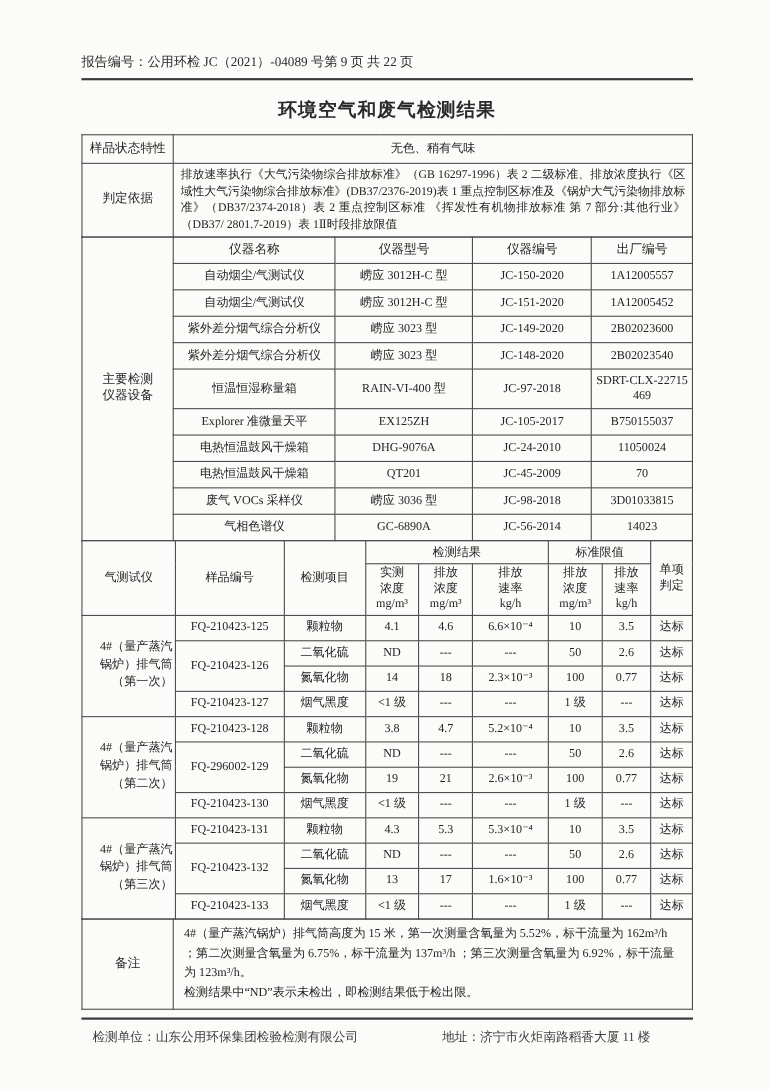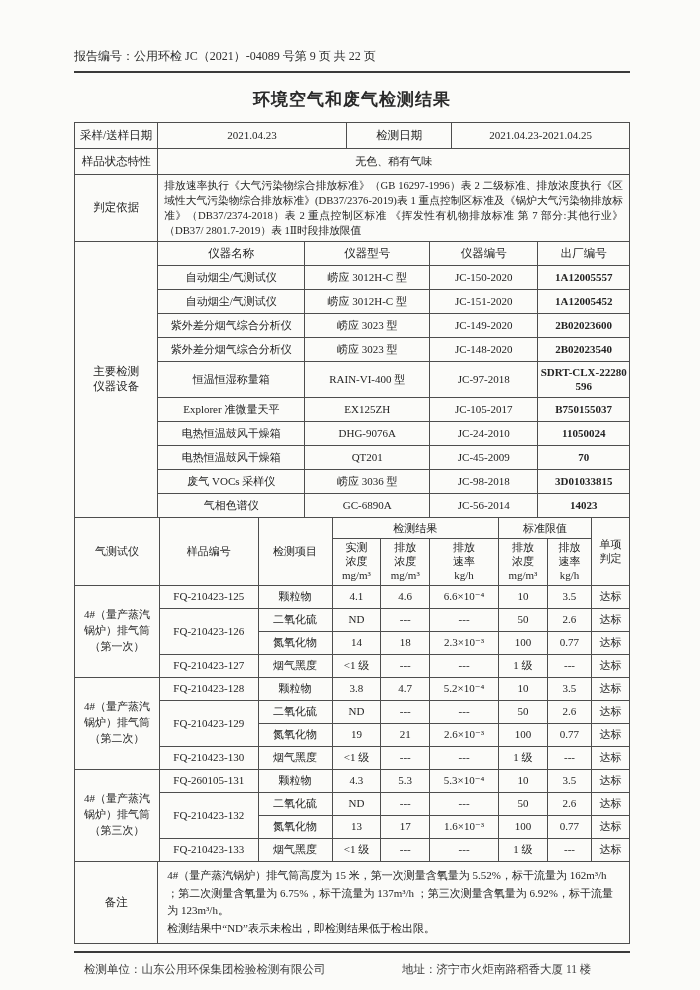--- a/index.html
+++ b/index.html
@@ -35,26 +35,26 @@
     padding:3px 2px;color:#242424;
     overflow:hidden;
   }
   .lab{font-size:11.5px;}
   .h24 td{height:19px;}
   .judge-text{
     text-align:justify;text-justify:inter-character;
     font-size:10.7px;line-height:1.4;padding:3px 6px;
   }
   .inst td{height:17px;}
-  .wrap-any{word-break:break-all;font-weight:bold;}
+  .wrap-any{word-break:break-all;}
   .ml{white-space:pre-line;}
   .res td{height:16px;font-size:11px;}
   .res .hdr td{height:auto;margin-left:23px;}
   .subhdr{font-size:10.6px;line-height:1.25;padding:2px 1px;}
-  .group-cell{font-size:11px;line-height:1.45;}
+  .group-cell{font-size:11px;line-height:1.45;text-align:right;}
   .remark-text{
     text-align:left;font-size:11px;line-height:1.62;padding:5px 9px;
   }
   .remark-row td{height:70px;font-family:Liberation Serif, serif;}
 
   
   .footer{margin-top:7px;}
   .foot-rule{border:none;border-top:2.5px solid #3a3a3a;margin:0 0 7px 0;}
   .foot-cols{display:flex;font-size:11.5px;color:#3c3c3c;line-height:1.7;}
   .foot-left{width:318px;padding-left:10px;}
@@ -75,26 +75,20 @@
     <div class="doc-title">环境空气和废气检测结果</div>
 
     <table>
       <colgroup>
           <col style="width:15%">
           <col style="width:34%">
           <col style="width:19%">
           <col style="width:32%">
         </colgroup>
       <tbody>
-      <tr class="h24">
-        <td class="lab">采样/送样日期</td>
-        <td>2021.04.23</td>
-        <td class="lab">检测日期</td>
-        <td>2021.04.23-2021.04.25</td>
-      </tr>
       <tr class="h24">
         <td class="lab">样品状态特性</td>
         <td colspan="3">无色、稍有气味</td>
       </tr>
       <tr>
         <td class="lab">判定依据</td>
         <td colspan="3" class="judge-text">排放速率执行《大气污染物综合排放标准》（GB 16297-1996）表 2 二级标准、排放浓度执行《区域性大气污染物综合排放标准》(DB37/2376-2019)表 1 重点控制区标准及《锅炉大气污染物排放标准》（DB37/2374-2018）表 2 重点控制区标准 《挥发性有机物排放标准 第 7 部分:其他行业》（DB37/ 2801.7-2019）表 1Ⅱ时段排放限值</td>
       </tr>
     </tbody>
       </table>
@@ -137,21 +131,21 @@
       <tr>
         <td>紫外差分烟气综合分析仪</td>
         <td>崂应 3023 型</td>
         <td>JC-148-2020</td>
         <td class="wrap-any">2B02023540</td>
       </tr>
       <tr>
         <td>恒温恒湿称量箱</td>
         <td>RAIN-VI-400 型</td>
         <td>JC-97-2018</td>
-        <td class="wrap-any">SDRT-CLX-22280596</td>
+        <td class="wrap-any">SDRT-CLX-22715469</td>
       </tr>
       <tr>
         <td>Explorer 准微量天平</td>
         <td>EX125ZH</td>
         <td>JC-105-2017</td>
         <td class="wrap-any">B750155037</td>
       </tr>
       <tr>
         <td>电热恒温鼓风干燥箱</td>
         <td>DHG-9076A</td>
@@ -269,21 +263,21 @@
         <td>FQ-210423-128</td>
         <td>颗粒物</td>
         <td>3.8</td>
         <td>4.7</td>
         <td>5.2×10⁻⁴</td>
         <td>10</td>
         <td>3.5</td>
         <td>达标</td>
       </tr>
       <tr>
-        <td rowspan="2">FQ-210423-129</td>
+        <td rowspan="2">FQ-296002-129</td>
         <td>二氧化硫</td>
         <td>ND</td>
         <td>---</td>
         <td>---</td>
         <td>50</td>
         <td>2.6</td>
         <td>达标</td>
       </tr>
       <tr>
         <td>氮氧化物</td>
@@ -302,21 +296,21 @@
         <td>---</td>
         <td>1 级</td>
         <td>---</td>
         <td>达标</td>
       </tr>
 
       <tr>
         <td rowspan="4" class="group-cell ml">4#（量产蒸汽
 锅炉）排气筒
 （第三次）</td>
-        <td>FQ-260105-131</td>
+        <td>FQ-210423-131</td>
         <td>颗粒物</td>
         <td>4.3</td>
         <td>5.3</td>
         <td>5.3×10⁻⁴</td>
         <td>10</td>
         <td>3.5</td>
         <td>达标</td>
       </tr>
       <tr>
         <td rowspan="2">FQ-210423-132</td>

